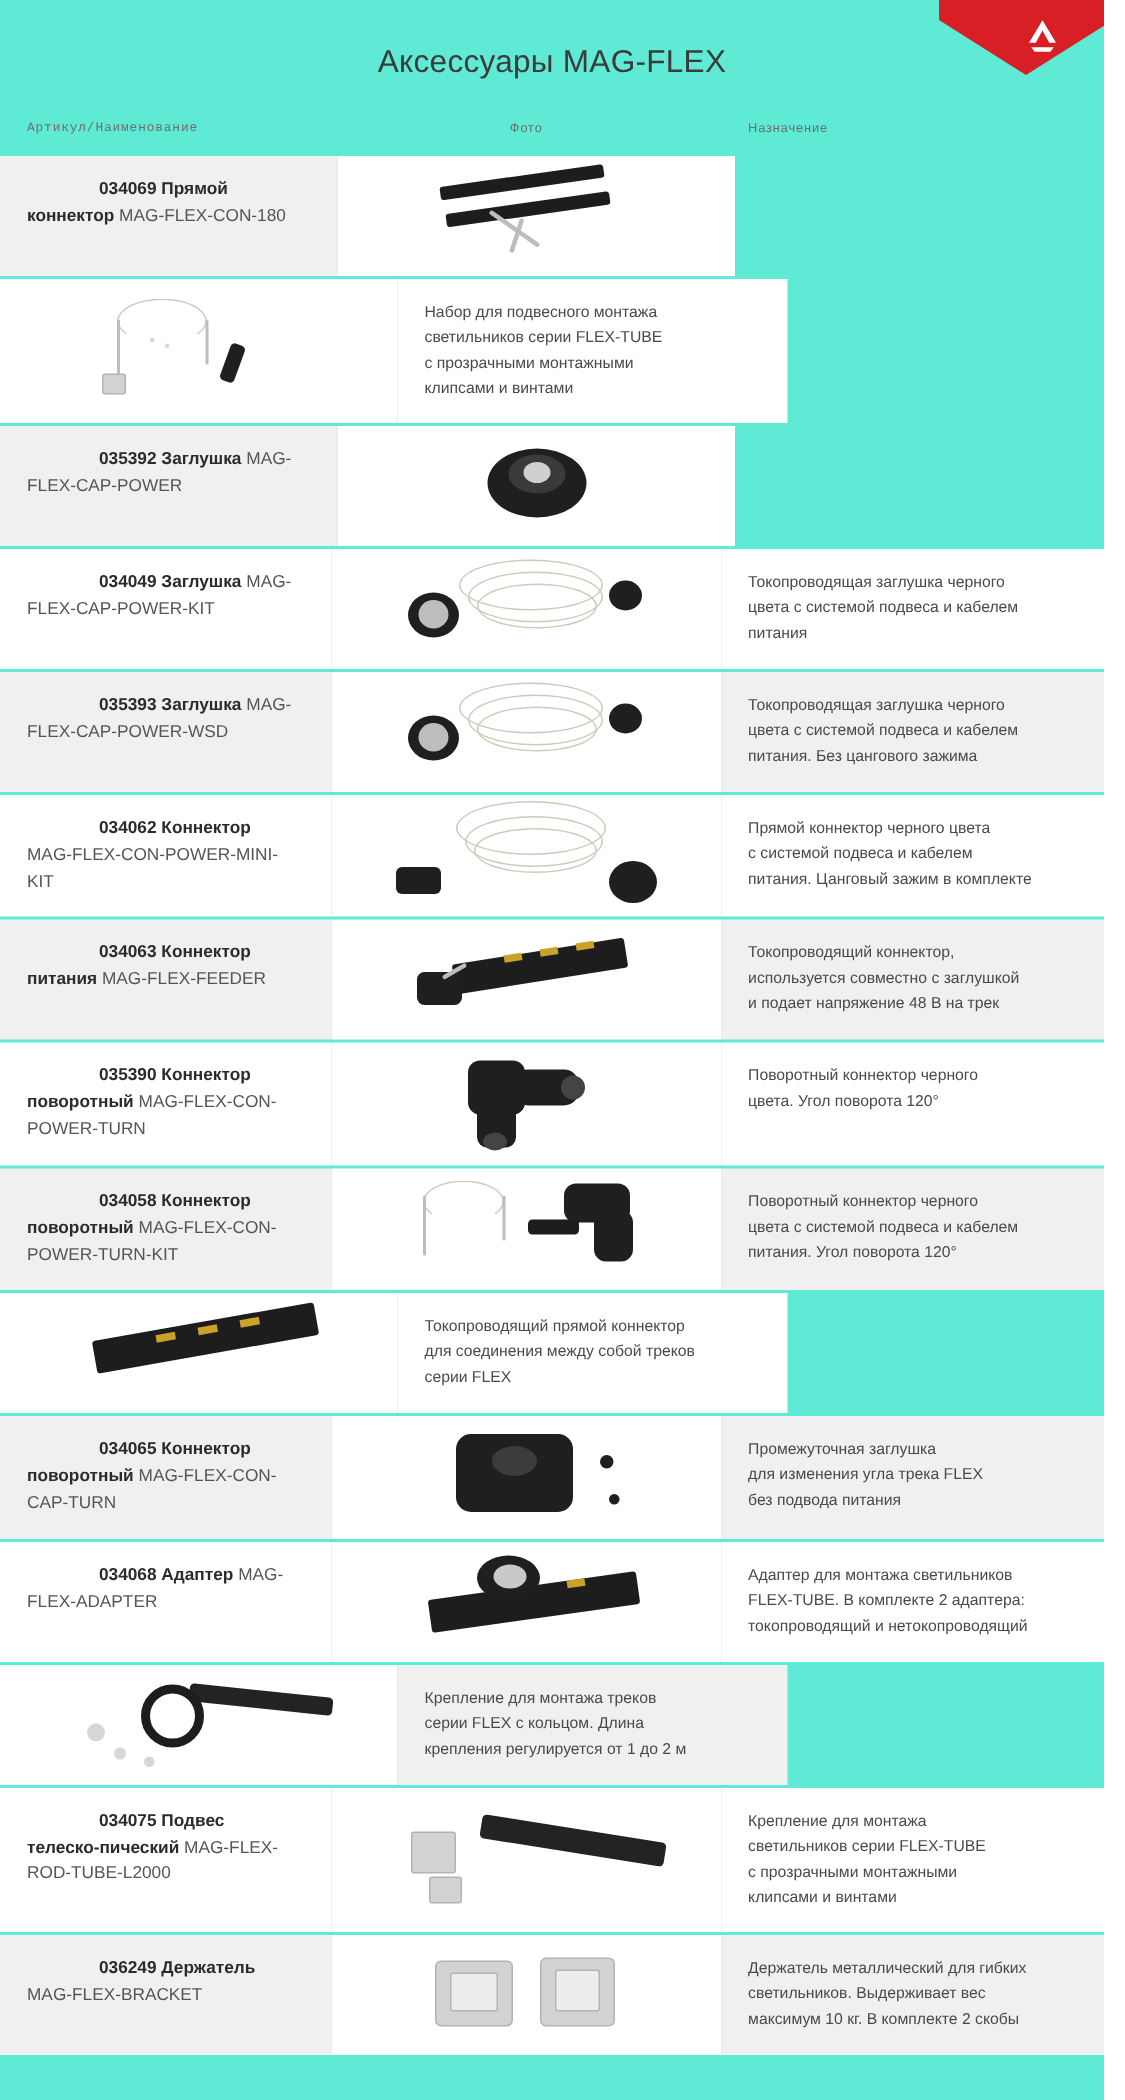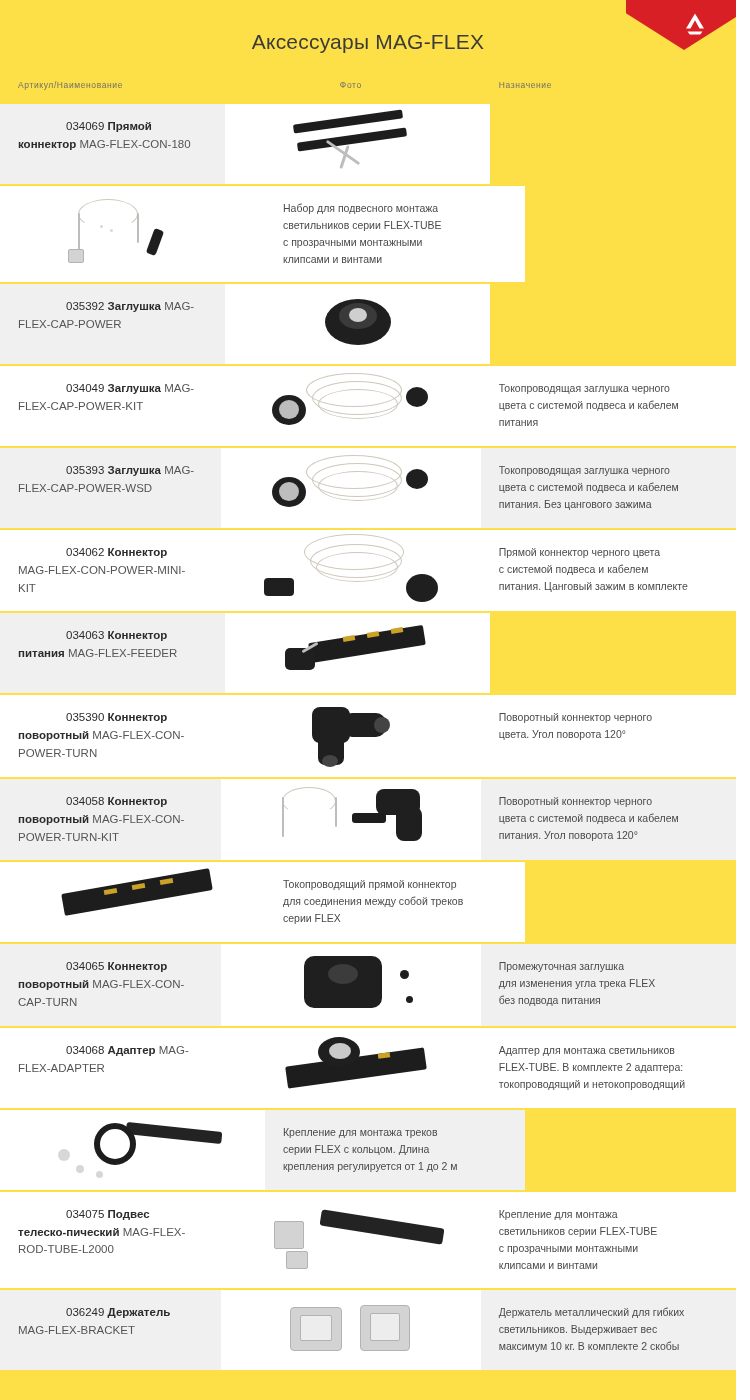--- a/index.html
+++ b/index.html
@@ -5,21 +5,21 @@
   * { box-sizing: border-box; }
   html, body {
     margin: 0; padding: 0;
     background: #ffffff;
     font-family: "Liberation Sans", sans-serif;
   }
   .page {
     position: relative;
     width: 736px;
     min-height: 1400px;
-    background: #fde047;
+    background: #5eead4;
     overflow: hidden;
   }
   
   .logo-corner {
     position: absolute;
     top: 0; right: 0;
     width: 110px; height: 62px;
     overflow: hidden;
     z-index: 5;
   }
@@ -48,39 +48,39 @@
     letter-spacing: .2px;
   }
   
   .col-head {
     display: flex;
     padding: 0 0 14px 0;
     font-size: 8.5px;
     color: #6e6e6e;
     letter-spacing: .6px;
   }
-  .col-head .c1 { width: 225px; padding-left: 18px; }
+  .col-head .c1 { width: 225px; padding-left: 18px; font-family: Liberation Mono, monospace; }
   .col-head .c2 { width: 265px; text-align: center; }
   .col-head .c3 { width: 260px; padding-left: 18px; }
 
   
   .row {
     display: flex;
     align-items: stretch;
     min-height: 80px;
     margin-bottom: 2px;
   }
   .cell-name {
     width: 225px;
     padding: 14px 22px 14px 18px;
     font-size: 11.5px;
     line-height: 1.55;
     color: #3d3d3d;
   }
-  .cell-name .art { font-weight: normal; color: #2b2b2b; padding-left: 48px; }
+  .cell-name .art { font-weight: bold; color: #2b2b2b; padding-left: 48px; }
   .cell-name .nm  { font-weight: bold; color: #2b2b2b; margin-top: 16px; }
   .cell-name .code { color: #555; font-weight: normal; }
   .cell-photo {
     width: 265px;
     position: relative;
     background: #ffffff;
     display: flex;
     align-items: center;
     justify-content: center;
   }
@@ -216,20 +216,21 @@
         <div class="cell-photo">
           <div class="art-box">
             <div class="bar" style="left:46px;top:18px;width:116px;height:20px;transform:rotate(-9deg)"></div>
            <div class="chip" style="left:80px;top:20px;width:12px;height:5px;transform:rotate(-9deg)"></div>
            <div class="chip" style="left:104px;top:16px;width:12px;height:5px;transform:rotate(-9deg)"></div>
            <div class="chip" style="left:128px;top:12px;width:12px;height:5px;transform:rotate(-9deg)"></div>
            <div class="cyl" style="left:22px;top:32px;width:30px;height:22px;border-radius:5px"></div>
            <div class="bar silver" style="left:38px;top:30px;width:18px;height:3px;transform:rotate(-30deg)"></div>
           </div>
         </div>
+        <div class="cell-desc"><span>Токопроводящий коннектор,<br>используется совместно с заглушкой<br>и подает напряжение 48 В на трек</span></div>
       </div>
       <div class="row plain">
         <div class="cell-name"><span class="art">035390</span> <span class="nm">Коннектор поворотный</span> <span class="code">MAG-FLEX-CON-POWER-TURN</span></div>
         <div class="cell-photo">
           <div class="art-box">
             <div class="cyl" style="left:56px;top:8px;width:38px;height:36px;border-radius:8px"></div>
            <div class="cyl" style="left:86px;top:14px;width:44px;height:24px;border-radius:10px"></div>
            <div class="cyl" style="left:62px;top:36px;width:26px;height:30px;border-radius:7px"></div>
            <div class="cyl" style="left:118px;top:18px;width:16px;height:16px;background:#444"></div>
            <div class="cyl" style="left:66px;top:56px;width:16px;height:12px;background:#444"></div>

